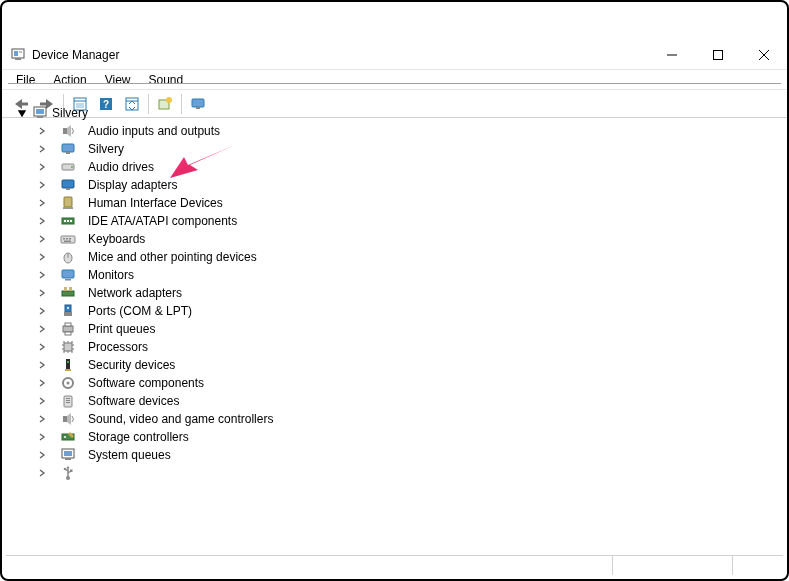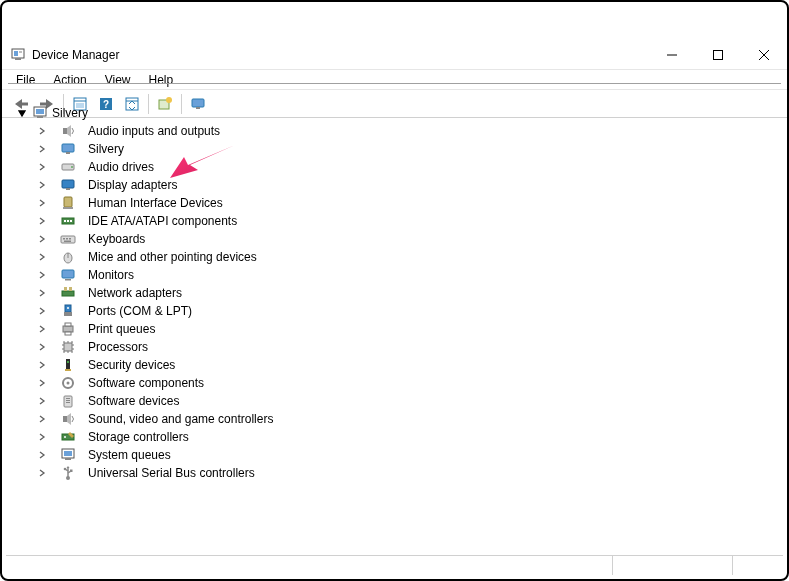--- a/index.html
+++ b/index.html
@@ -109,21 +109,21 @@
         <line x1="0" y1="0" x2="10" y2="10"></line>
         <line x1="10" y1="0" x2="0" y2="10"></line>
       </svg>
   </div>
 </div>
 
 <div class="menubar">
   <div class="menuitem">File</div>
   <div class="menuitem">Action</div>
   <div class="menuitem">View</div>
-  <div class="menuitem">Help</div>
+  <div class="menuitem">Sound</div>
 </div>
 
 <div class="toolbar">
   <div class="tbtn">
     <svg width="18" height="14" viewBox="0 0 18 14">
         <path d="M10 2 L3 7 L10 12 Z" fill="#707070"></path>
         <rect x="10" y="5.5" width="6" height="3" fill="#707070"></rect>
       </svg>
   </div>
   <div class="tbtn">
@@ -448,21 +448,20 @@
         </span>
         <span class="devicon"><svg width="16" height="16" viewBox="0 0 16 16">
             <circle cx="8" cy="13" r="2" fill="#888"></circle>
             <line x1="8" y1="2" x2="8" y2="13" stroke="#888" stroke-width="1.5"></line>
             <path d="M8 6 L5 4" stroke="#888" stroke-width="1.5"></path>
             <circle cx="5" cy="4" r="1.3" fill="#888"></circle>
             <path d="M8 8 L11 6" stroke="#888" stroke-width="1.5"></path>
             <rect x="10" y="4.5" width="2.5" height="2.5" fill="#888"></rect>
             <path d="M6.5 3 L8 1 L9.5 3 Z" fill="#888"></path>
           </svg></span>
-        <span class="label">Universal Serial Bus controllers</span>
       </div>
     </div>
 </div>
 
 <svg class="arrow-annotation" style="left:158px; top:138px;" width="80" height="44" viewBox="0 0 80 44">
   <defs>
     <linearGradient id="ag" x1="0" y1="0" x2="1" y2="1">
       <stop offset="0" stop-color="#ff3b7b"></stop>
         <stop offset="1" stop-color="#d11959"></stop>
     </linearGradient>

